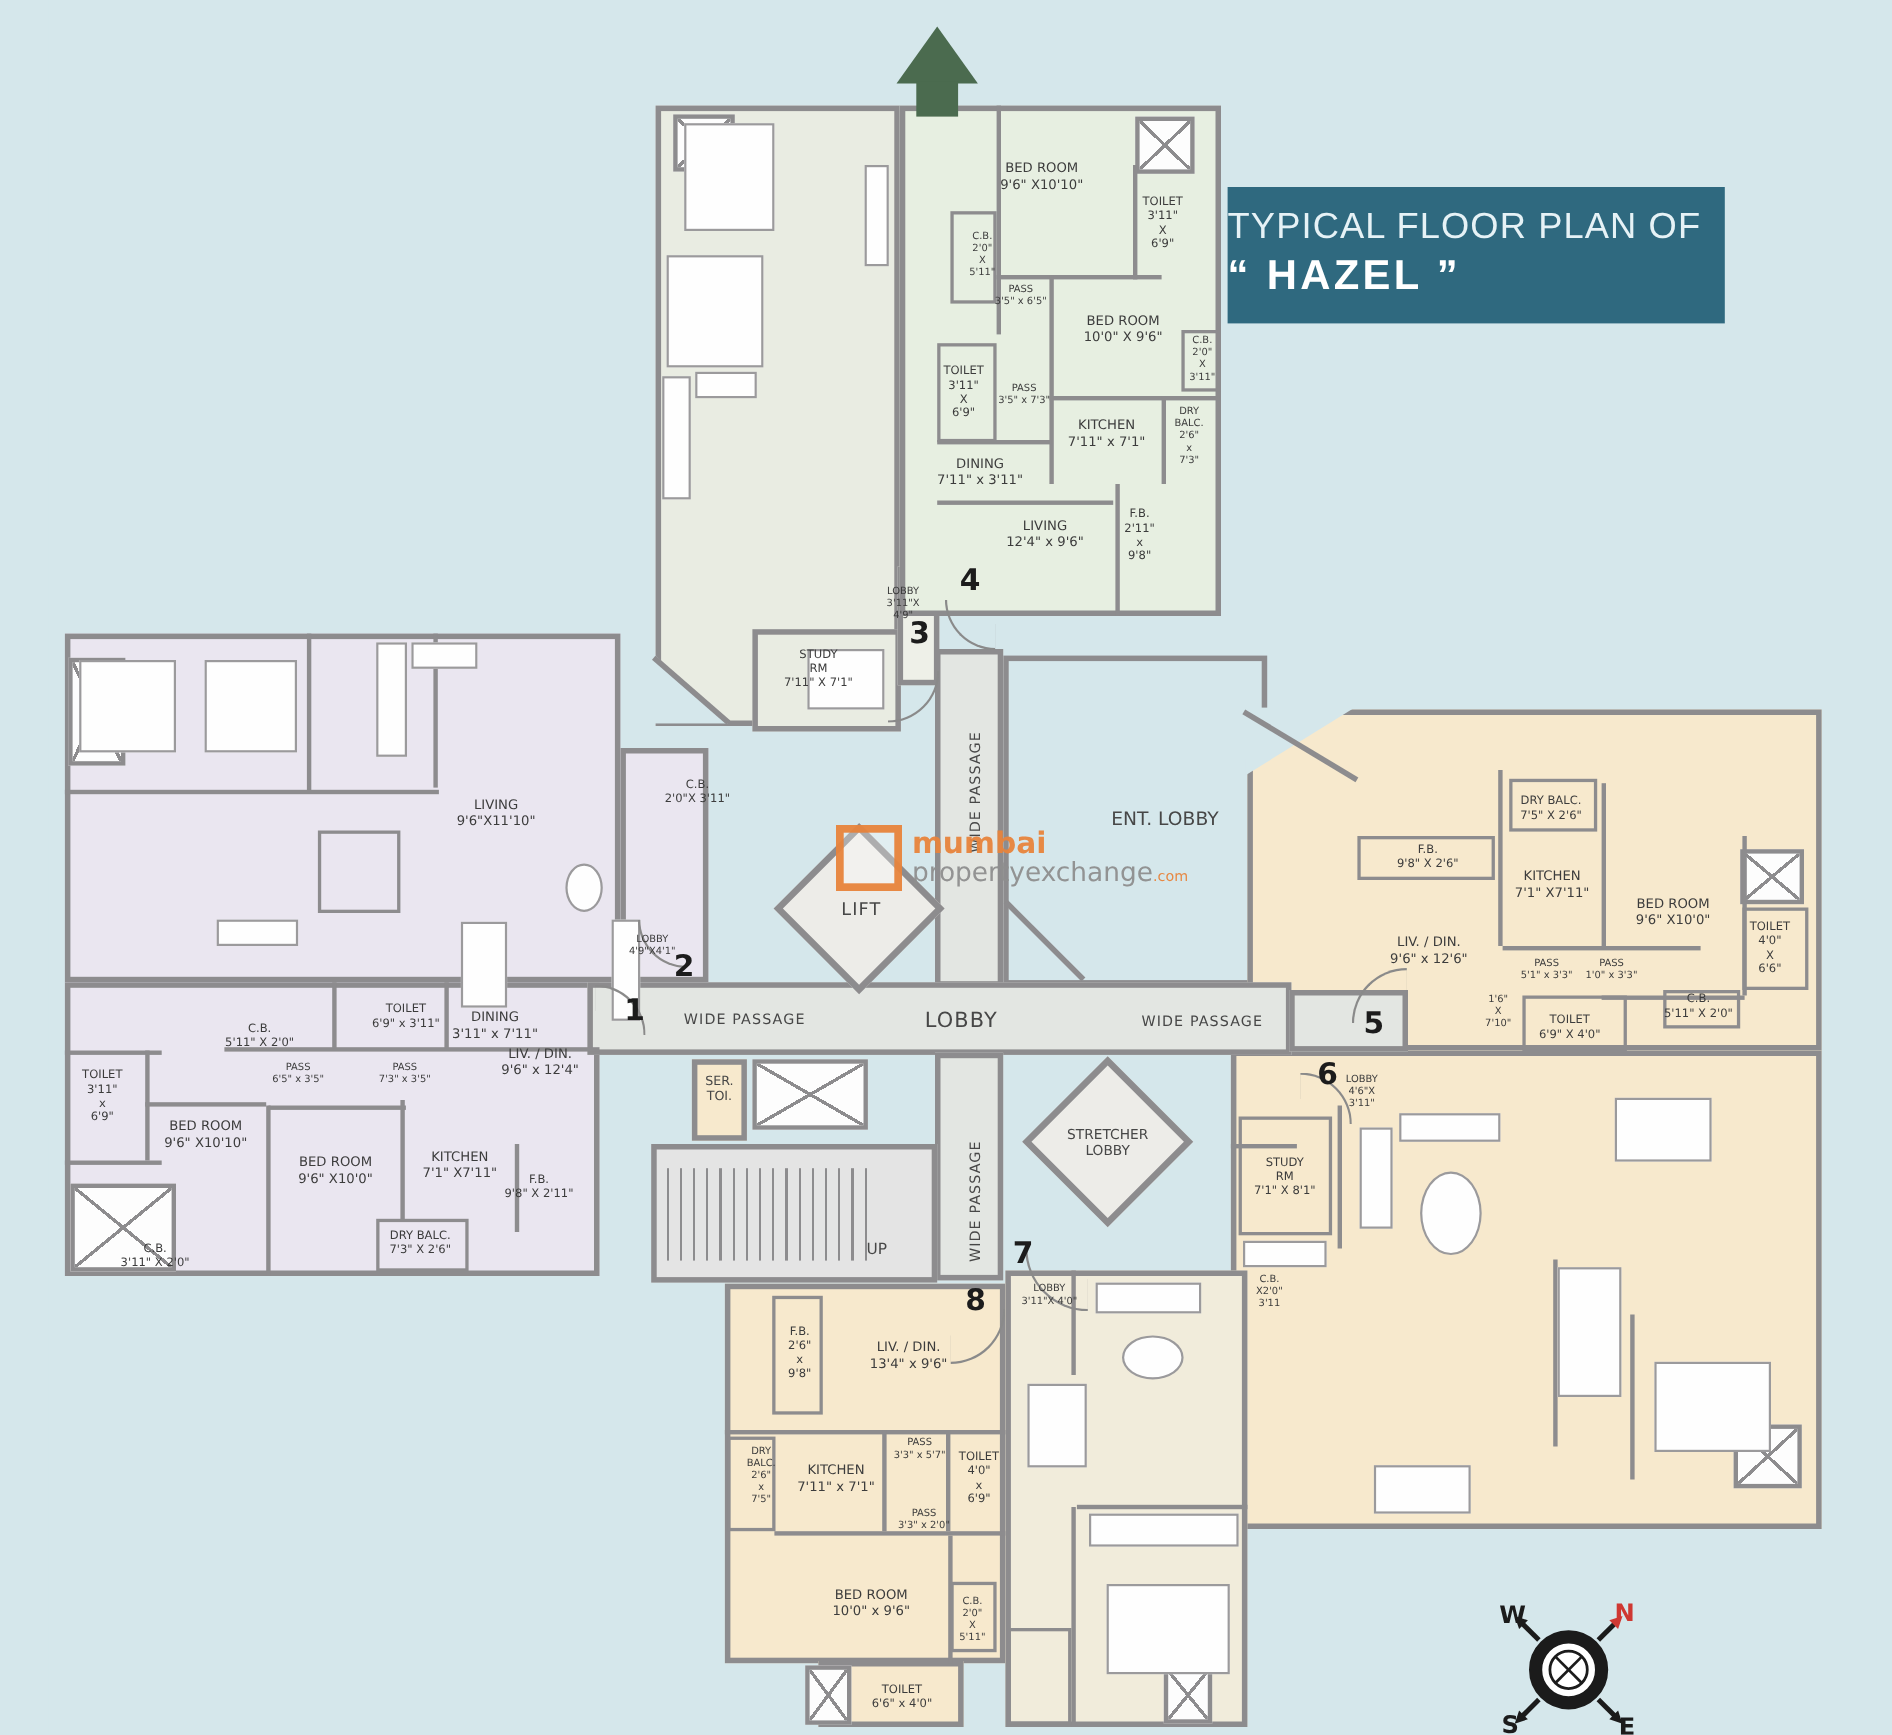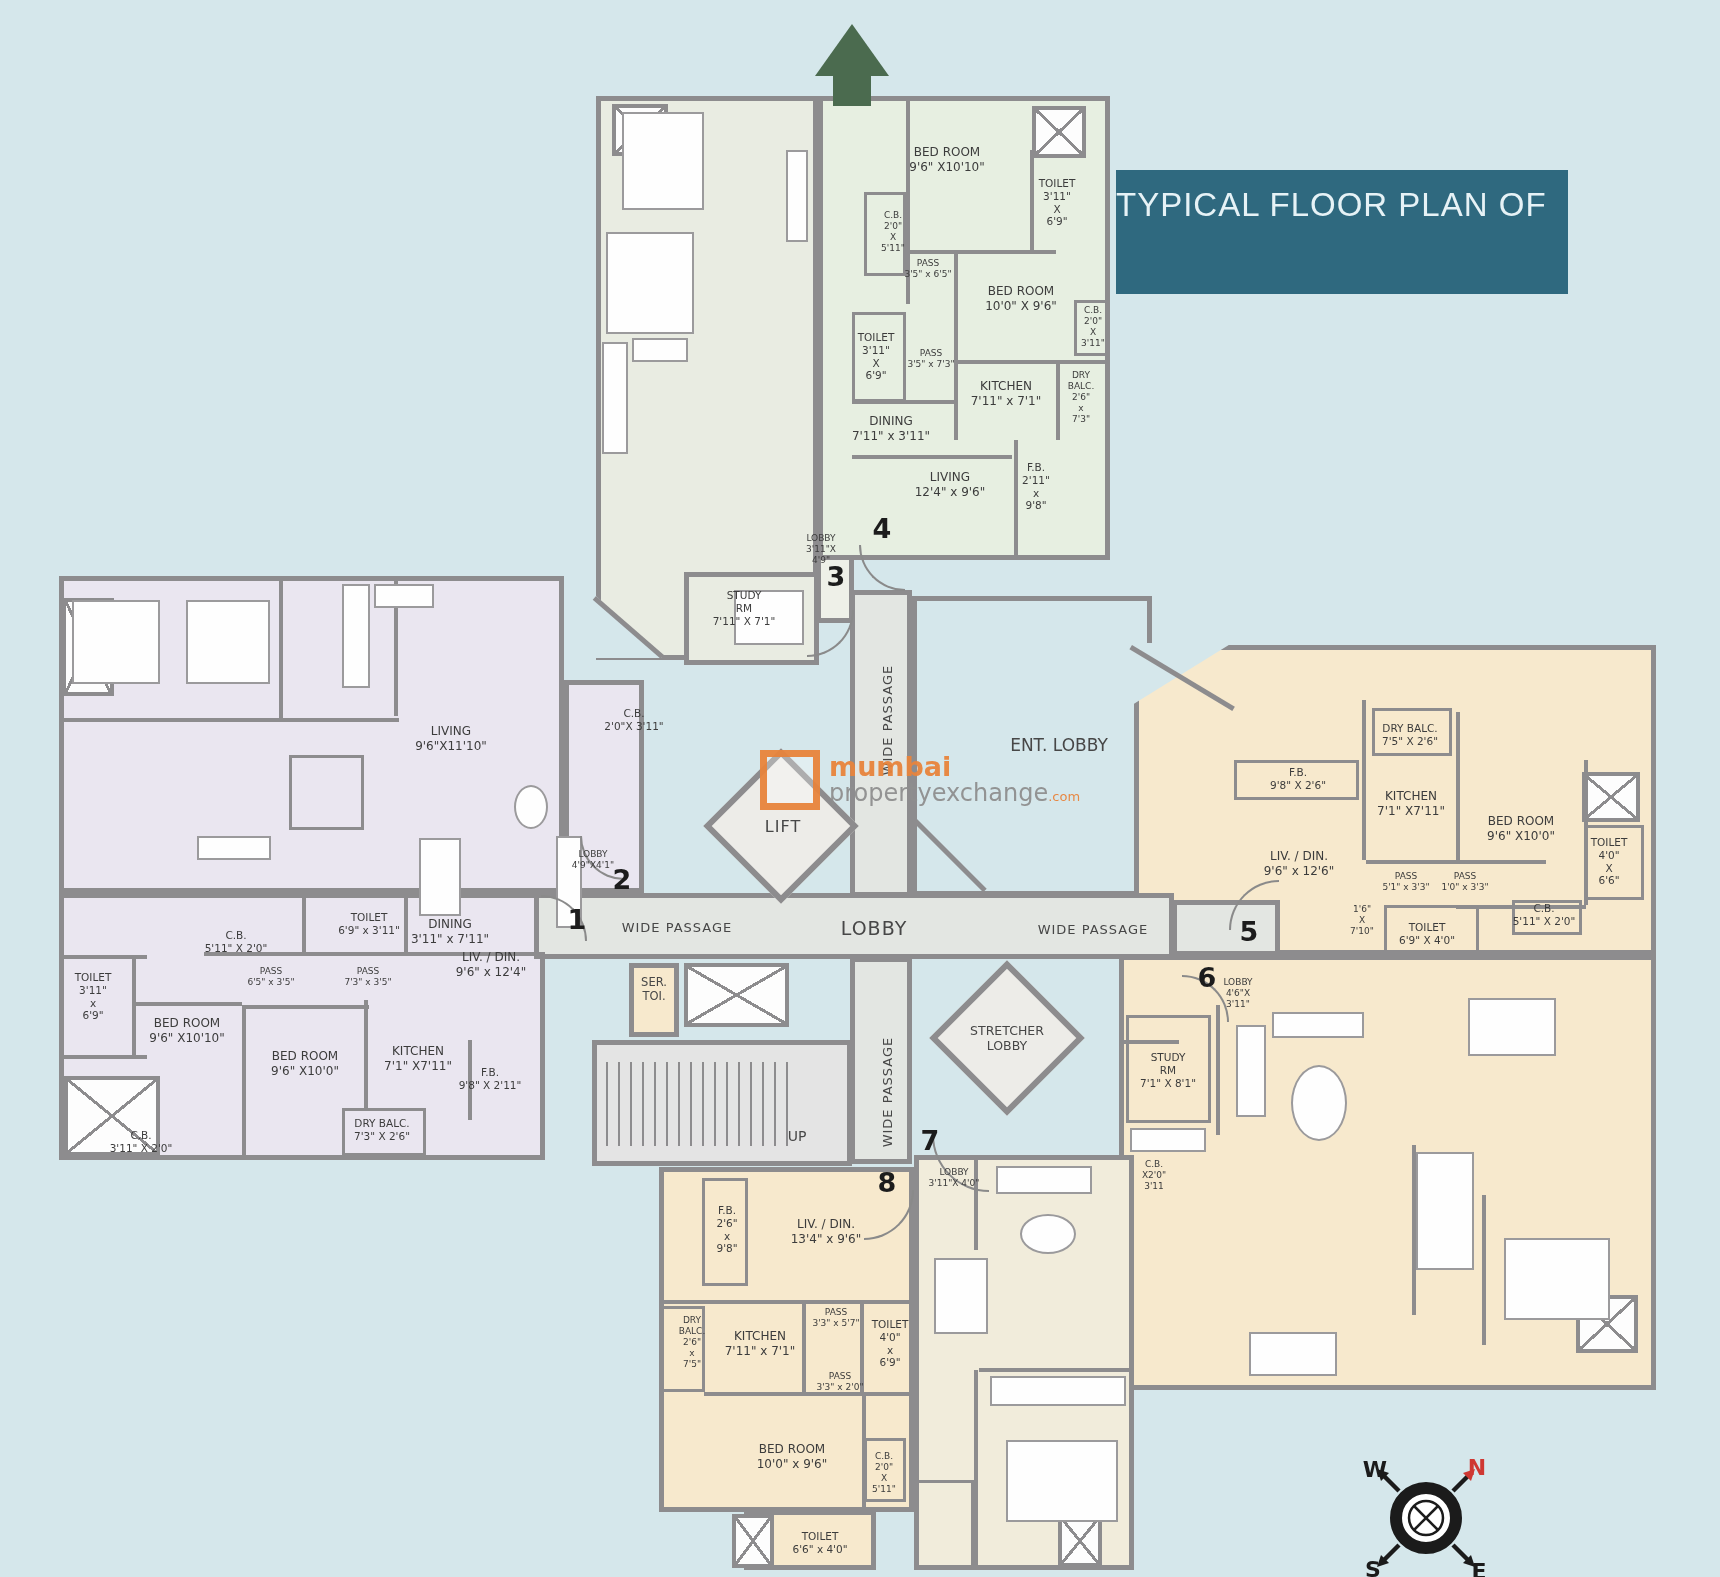--- a/index.html
+++ b/index.html
@@ -303,20 +303,21 @@
 LOBBY</div>
   <div class="core-lbl" style="left:753px;top:1136px;font-size:14px">UP</div>
   <div class="core-lbl" style="left:610px;top:989px;font-size:11.5px">SER.
 TOI.</div>
 
   <div class="narrow-head"></div>
   <div class="narrow-shaft"></div>
 
   <div class="title">
     <div class="t1">TYPICAL FLOOR PLAN OF</div>
+    <div class="t2">“ HAZEL ”</div>
   </div>
 
   <div class="wm">
     <div class="wm-icon"></div>
     <div>
       <div class="wm-b">mumbai</div>
       <div class="wm-p"><span>propertyexchange</span><span class="wm-c">.com</span></div>
     </div>
   </div>
 

